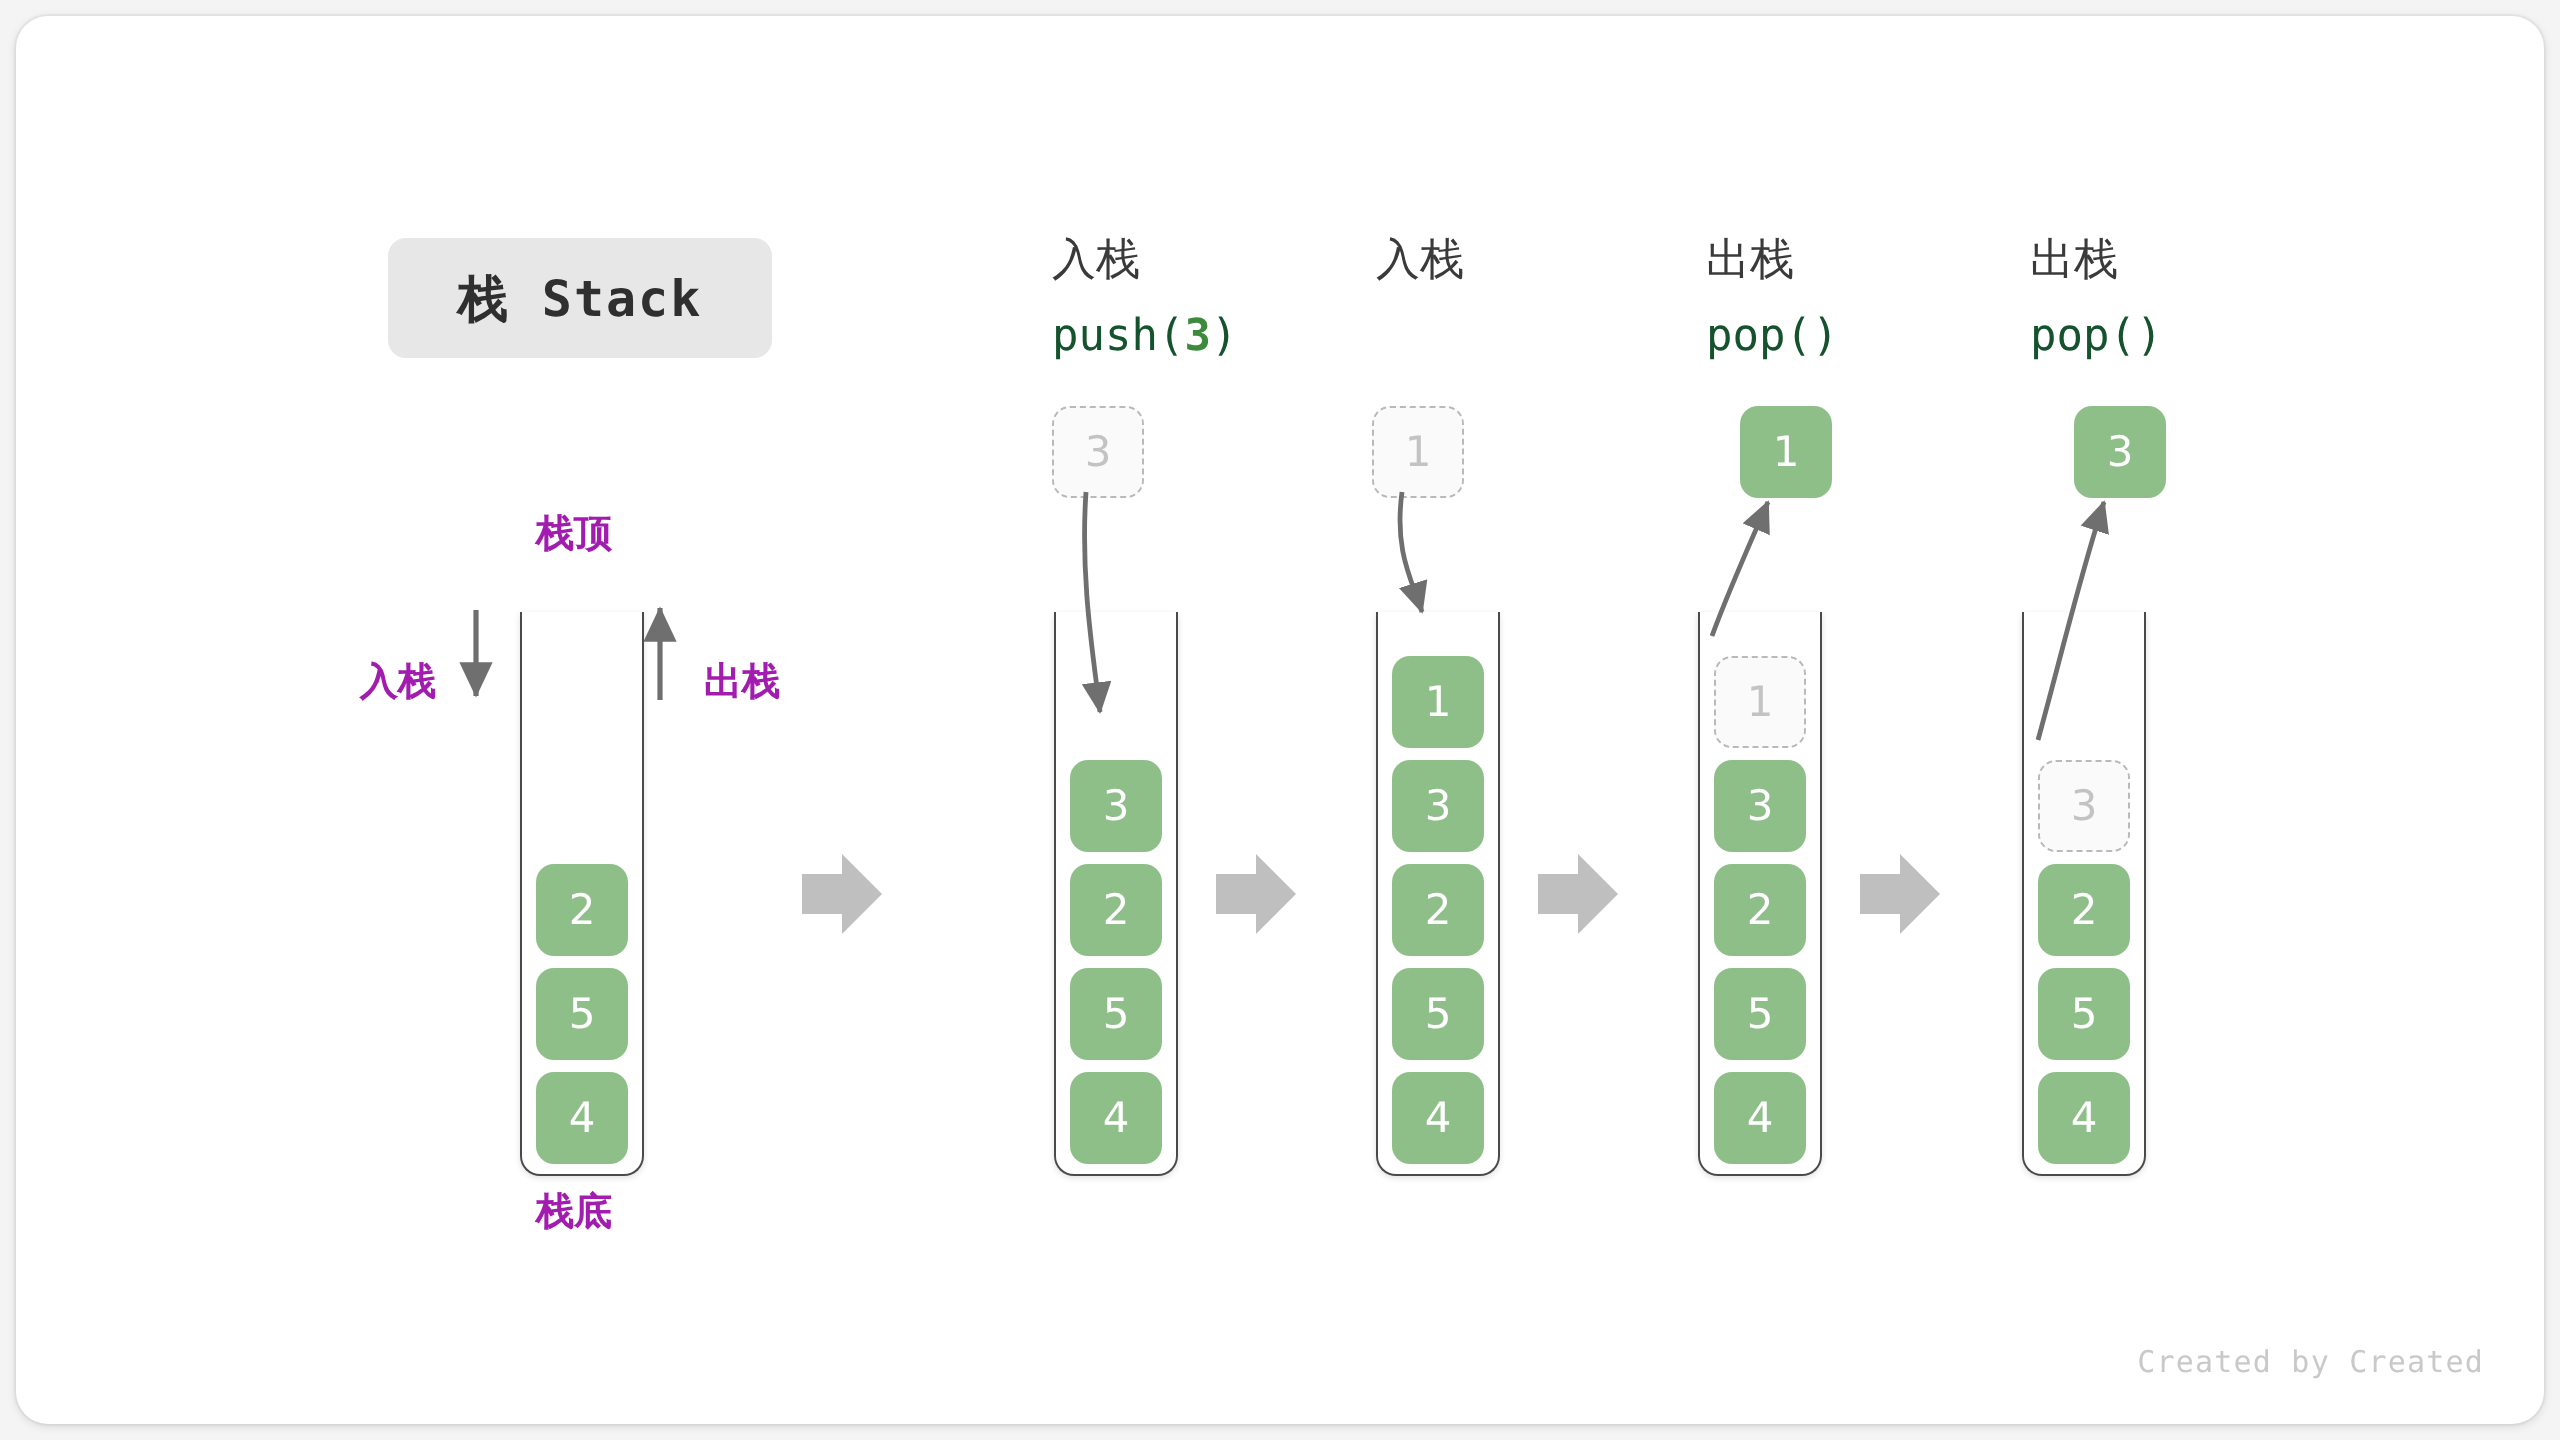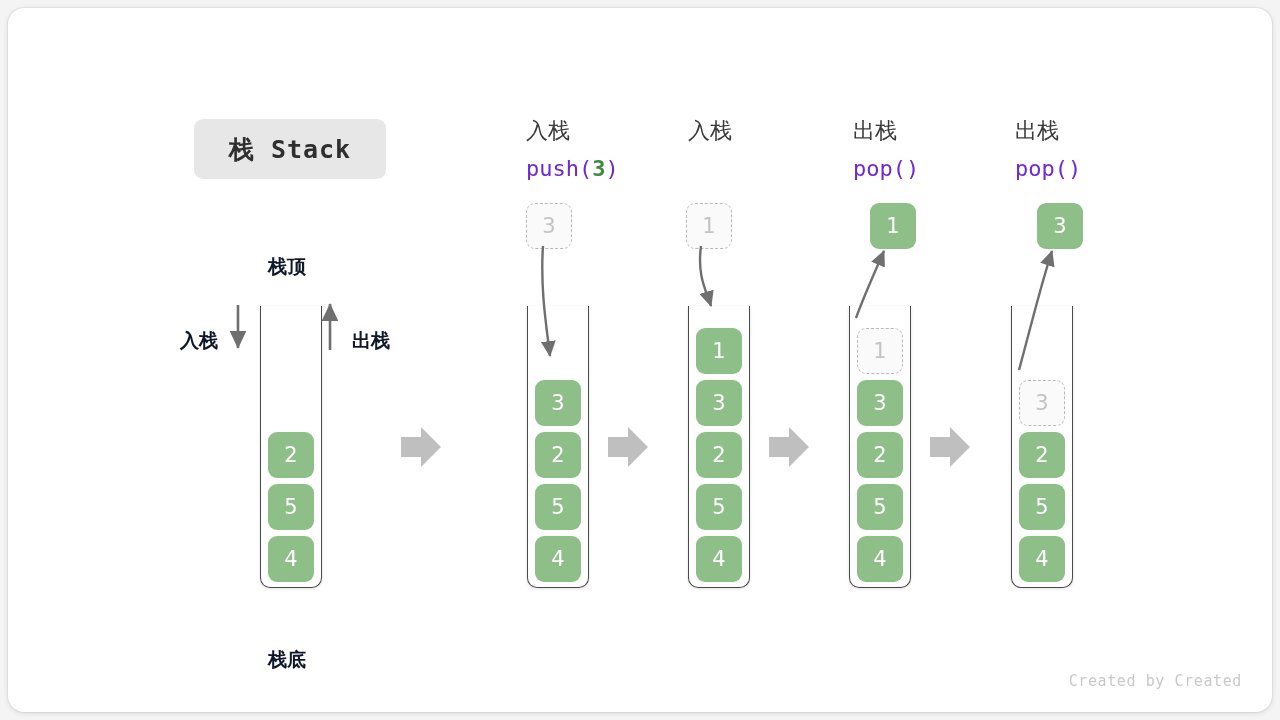--- a/index.html
+++ b/index.html
@@ -42,41 +42,41 @@
     font-size: 25px;
     font-weight: bold;
     letter-spacing: 1px;
     font-family: "DejaVu Sans Mono", "Liberation Mono", monospace;
   }
 
   
   .abs { position: absolute; }
 
   .label-cn {
-    color: #0f172a;
+    color: #a21caf;
     font-size: 19px;
     font-weight: bold;
     white-space: nowrap;
     font-family: Liberation Serif, serif;
   }
 
   .col-head {
     position: absolute;
     width: 170px;
     text-align: left;
     color: #3a3a3a;
     font-size: 22px;
     line-height: 38px;
     white-space: nowrap;
   }
   .col-head .cn { font-family: "DejaVu Sans", "Liberation Sans", sans-serif; }
   .col-head .code {
     font-family: "DejaVu Sans Mono", "Liberation Mono", monospace;
     font-size: 22px;
-    color: #6d28d9;
+    color: #14532d;
   }
   .col-head .arg { color: #3c8a3c; font-weight: bold; }
 
   
   .stack-frame {
     position: absolute;
     box-sizing: border-box;
     border-left: 1.6px solid #4a4a4a;
     border-right: 1.6px solid #4a4a4a;
     border-bottom: 1.6px solid #4a4a4a;
@@ -130,21 +130,21 @@
 </style>
 </head>
 <body>
 
 <div id="page">
   <div class="card">
 
     <div class="title-badge">栈 Stack</div>
 
     <div class="abs label-cn" style="left:260px; top:246px;">栈顶</div>
-    <div class="abs label-cn" style="left:260px; top:639px;">栈底</div>
+    <div class="abs label-cn" style="left:260px; top:585px;">栈底</div>
     <div class="abs label-cn" style="left:172px; top:320px;">入栈</div>
     <div class="abs label-cn" style="left:344px; top:320px;">出栈</div>
 
     <div class="stack-frame" style="left:252px; top:298px; width:62px; height:282px;"></div>
 
     <div class="cell filled" style="left:260px; top:424px;">2</div>
     <div class="cell filled" style="left:260px; top:476px;">5</div>
     <div class="cell filled" style="left:260px; top:528px;">4</div>
 
     <div class="col-head" style="left:518px; top:104px;">

